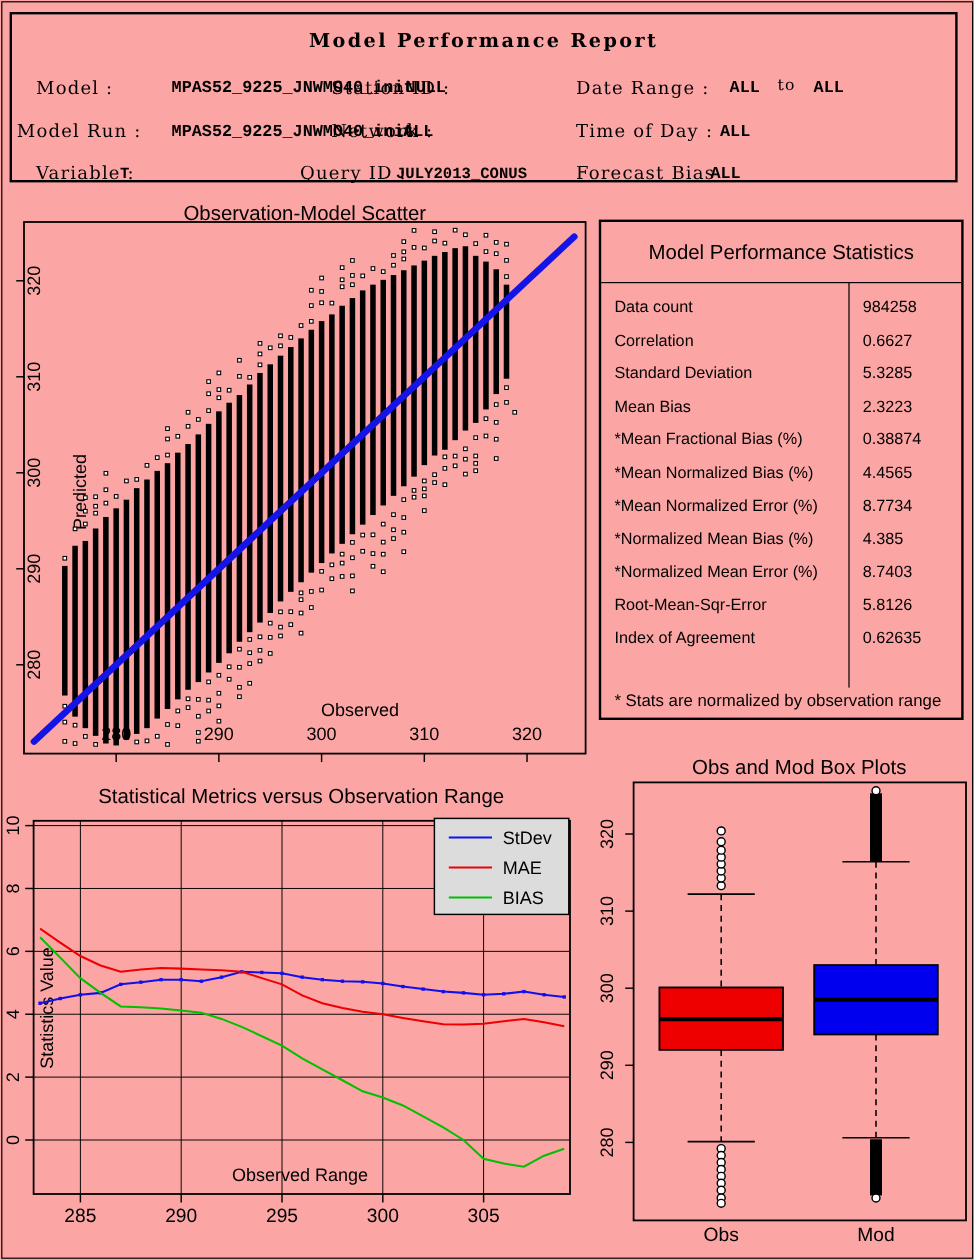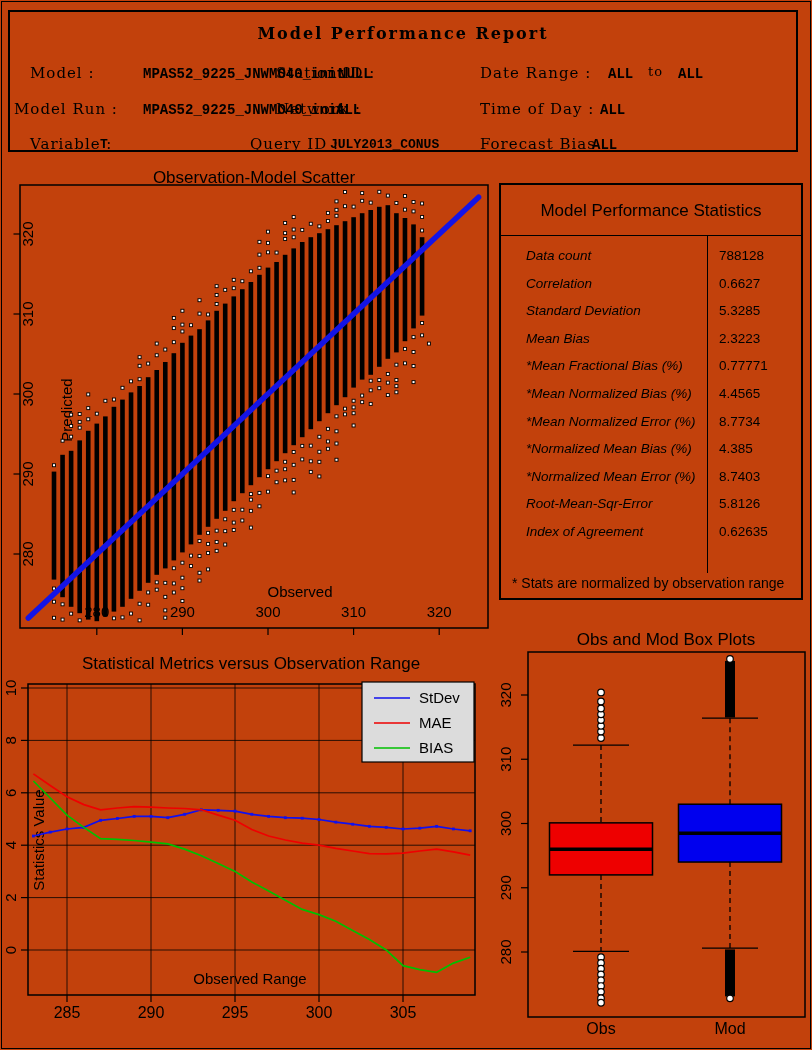--- a/index.html
+++ b/index.html
@@ -1,36 +1,36 @@
 <!DOCTYPE html>
 <html><head>
 <meta charset="utf-8">
 <style>
   html,body{margin:0;padding:0;background:#888;}
-  #page{position:relative;width:812px;height:1050px;background:#c2410c;overflow:hidden;
+  #page{position:relative;width:812px;height:1050px;background:#fca5a5;overflow:hidden;
         font-family:"Liberation Sans",sans-serif;color:#000;}
   .page-border{position:absolute;left:1px;top:1px;right:1px;bottom:1px;border:1.5px solid #000;pointer-events:none;}
   
   #header-box{position:absolute;left:8px;top:10px;width:786px;height:138px;border:2px solid #000;}
   #header-box .abs{position:absolute;white-space:pre;}
   .h-title{left:0;right:0;top:12px;text-align:center;font-family:"DejaVu Serif","Liberation Serif",serif;
            font-weight:700;font-size:16px;letter-spacing:2px;}
   .h-label{font-family:"DejaVu Serif","Liberation Serif",serif;font-weight:400;font-size:15px;letter-spacing:1px;}
   .h-mono{font-family:"Liberation Mono","DejaVu Sans Mono",monospace;font-weight:700;font-size:14px;}
   .h-mono-sm{font-family:"Liberation Mono","DejaVu Sans Mono",monospace;font-weight:700;font-size:13px;}
   .r1{top:52px;} .r2{top:88px;} .r3{top:123px;}
   .r1v{top:54px;} .r2v{top:90px;} .r3v{top:125px;}
   
   #stats-panel{position:absolute;left:499px;top:183px;width:304px;height:417px;border:2px solid #000;box-sizing:border-box;}
   #stats-title{position:absolute;left:0;right:0;top:16px;text-align:center;font-size:17px;}
   #stats-rule{position:absolute;left:0;right:0;top:50px;border-top:1.5px solid #000;}
   #stats-divider{position:absolute;left:206px;top:50px;height:338px;border-left:1.5px solid #000;}
   #stats-rows{position:absolute;left:0;top:57px;right:0;}
   .stats-row{position:relative;height:27.6px;font-size:13.5px;}
-  .stats-row .lbl{position:absolute;left:25px;top:6px;font-style:italic;}
+  .stats-row .lbl{position:absolute;left:11px;top:6px;}
   .stats-row .val{position:absolute;left:218px;top:6px;}
   #stats-footnote{position:absolute;left:11px;top:390px;font-size:14px;}
   
   .chart-svg{position:absolute;}
   #scatter-svg{left:0;top:160px;}
   #metrics-svg{left:0;top:650px;}
   #box-svg{left:500px;top:630px;}
   svg text{font-family:"Liberation Sans",sans-serif;fill:#000;}
 </style>
 </head>
@@ -66,37 +66,37 @@
     <span class="abs h-mono r3v" style="left:582px">ALL</span>
   </div>
 
   <div id="stats-panel">
     <div id="stats-title">Model Performance Statistics</div>
     <div id="stats-rule"></div>
     <div id="stats-divider"></div>
     <div id="stats-rows">
         <div class="stats-row">
           <span class="lbl">Data count</span>
-          <span class="val">788128</span>
+          <span class="val">984258</span>
         </div>
         <div class="stats-row">
           <span class="lbl">Correlation</span>
           <span class="val">0.6627</span>
         </div>
         <div class="stats-row">
           <span class="lbl">Standard Deviation</span>
           <span class="val">5.3285</span>
         </div>
         <div class="stats-row">
           <span class="lbl">Mean Bias</span>
           <span class="val">2.3223</span>
         </div>
         <div class="stats-row">
           <span class="lbl">*Mean Fractional Bias (%)</span>
-          <span class="val">0.77771</span>
+          <span class="val">0.38874</span>
         </div>
         <div class="stats-row">
           <span class="lbl">*Mean Normalized Bias (%)</span>
           <span class="val">4.4565</span>
         </div>
         <div class="stats-row">
           <span class="lbl">*Mean Normalized Error (%)</span>
           <span class="val">8.7734</span>
         </div>
         <div class="stats-row">

